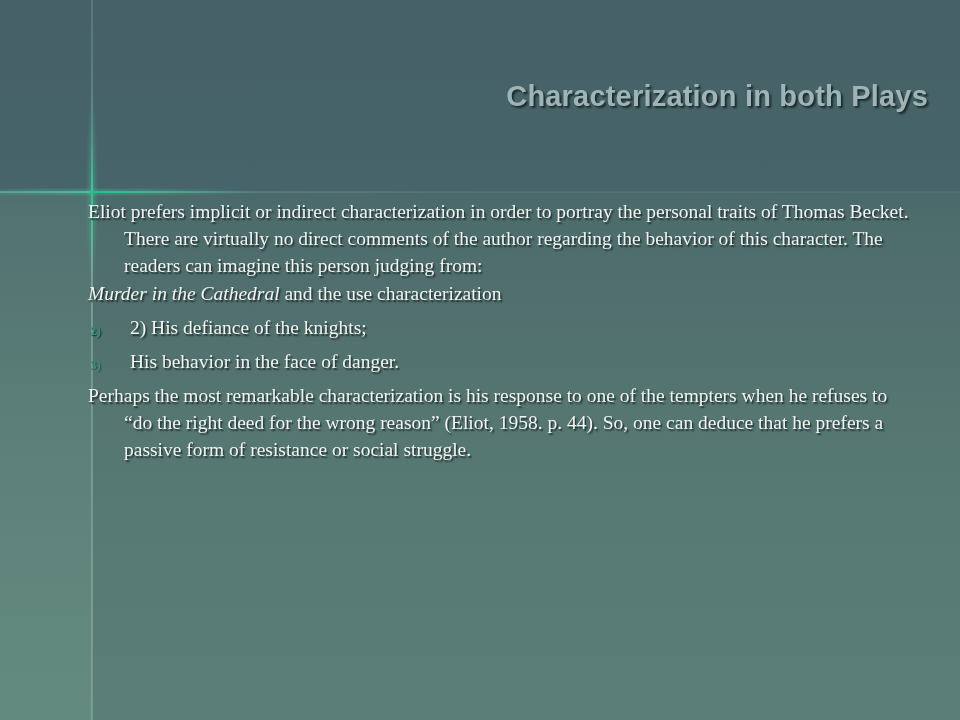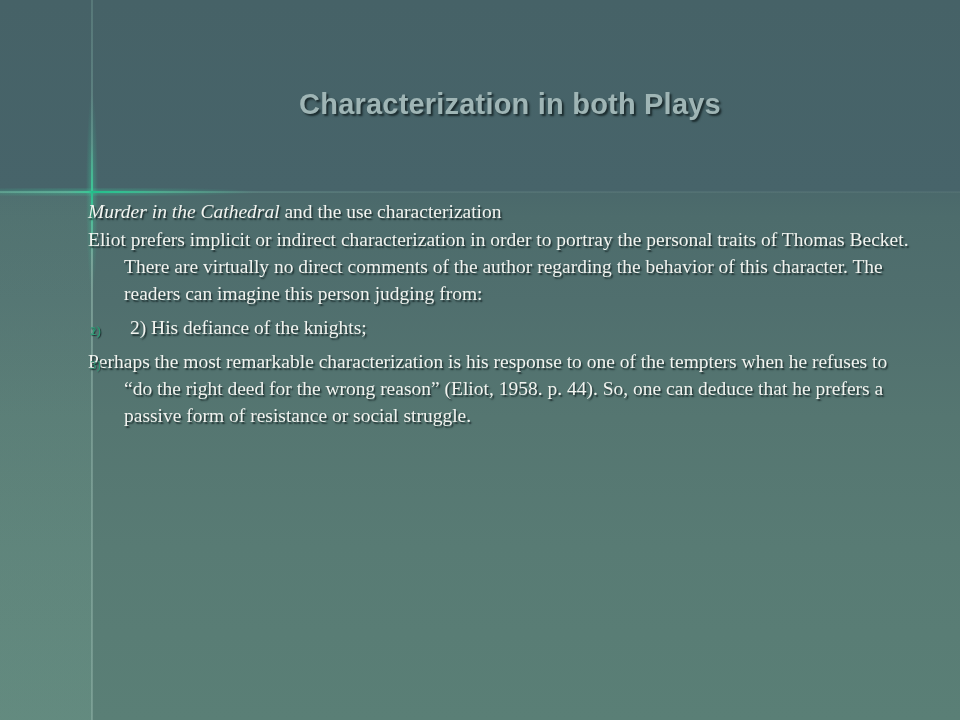--- a/index.html
+++ b/index.html
@@ -85,23 +85,23 @@
     position: absolute;
     left: 84px; top: 96px;
     width: 16px; height: 200px;
     background: radial-gradient(ellipse 6px 100px at 8px 96px,
       rgba(60,210,160,0.38) 0%, rgba(60,210,160,0) 100%);
   }
 
   
   .title {
     position: absolute;
-    left: 92px; top: 88px;
+    left: 92px; top: 80px;
     width: 836px;
-    text-align: center;
+    text-align: right;
     font-family: "Liberation Sans", "DejaVu Sans", sans-serif;
     font-weight: bold;
     font-size: 29px;
     letter-spacing: 0.2px;
     color: #9fb5b5;
     text-shadow: 2px 2px 2px rgba(20,34,36,0.85);
   }
 
   
   .body {
@@ -153,32 +153,33 @@
 
   <div class="hline-glow"></div>
   <div class="vline-glow"></div>
   <div class="vline"></div>
   <div class="hline"></div>
 
   <div class="title">Characterization in both Plays</div>
 
   <div class="body">
 
+    <p class="para hang">Eliot prefers implicit or indirect characterization in order to portray the personal traits of Thomas Becket. There are virtually no direct comments of the author regarding the behavior of this character. The readers can imagine this person judging from:</p>
+
     <p class="para"><span class="it">Murder in the Cathedral</span><span> and the use characterization</span></p>
-
-    <p class="para hang">Eliot prefers implicit or indirect characterization in order to portray the personal traits of Thomas Becket. There are virtually no direct comments of the author regarding the behavior of this character. The readers can imagine this person judging from:</p>
 
     <ol class="numlist">
       <li>
         <span class="marker">1)</span>
       </li>
       <li>
         <span class="marker">2)</span>
         <span>2) His defiance of the knights;</span>
       </li>
       <li>
         <span class="marker">3)</span>
+        <span>His behavior in the face of danger.</span>
       </li>
     </ol>
 
     <p class="para hang"> Perhaps the most remarkable characterization is his response to one of the tempters when he refuses to  “do the right deed for the wrong reason” (Eliot, 1958. p. 44).  So, one can deduce that he prefers a passive form of resistance or social struggle.</p>
   </div>
 </div>
 
 </body></html>

